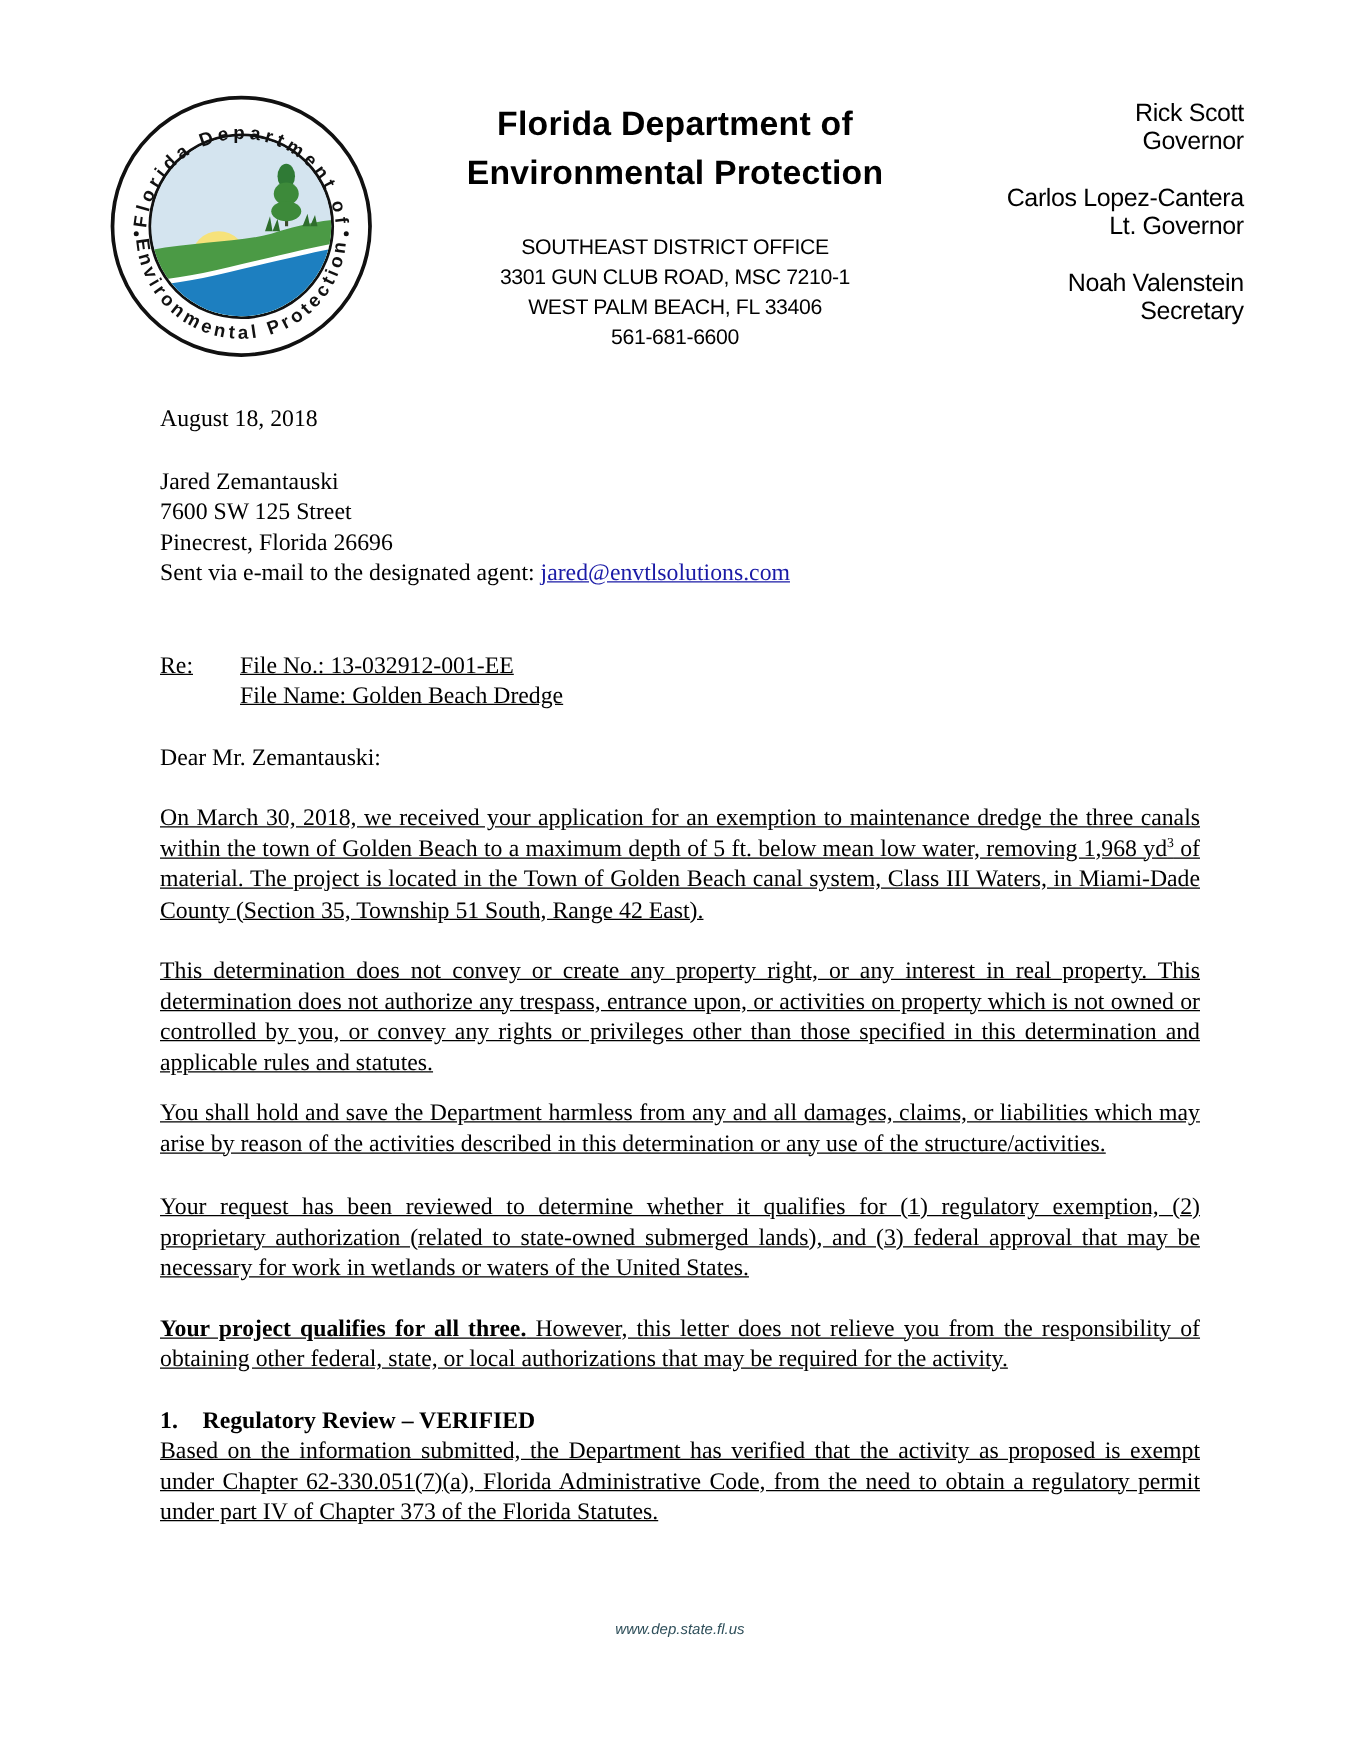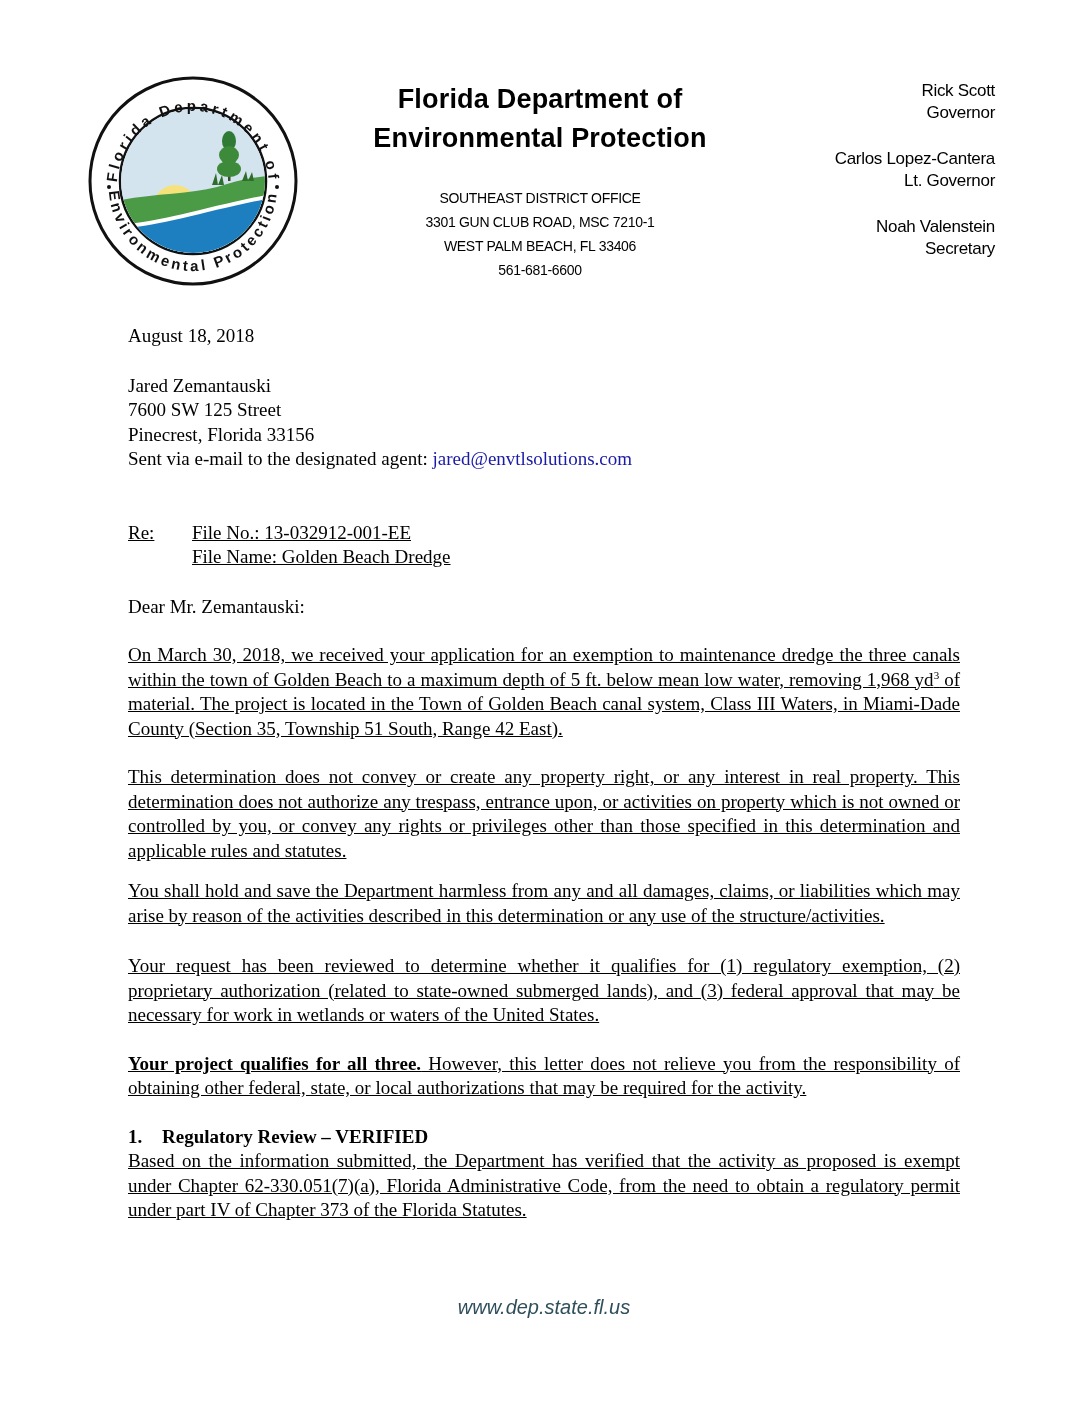--- a/index.html
+++ b/index.html
@@ -41,52 +41,53 @@
       font-family: "Liberation Sans", sans-serif;
     }
     .agency-name {
       font-weight: bold;
       font-size: 27px;
       line-height: 39px;
       letter-spacing: 0.2px;
     }
     .office {
       margin-top: 28px;
-      font-size: 14px;
+      font-size: 17px;
       line-height: 24px;
       letter-spacing: -0.3px;
     }
 
     .officials {
       position: absolute;
       right: 93px;
       top: 80px;
       text-align: right;
       font-family: "Liberation Sans", sans-serif;
-      font-size: 17px;
+      font-size: 20px;
       line-height: 22px;
       letter-spacing: -0.3px;
     }
     .official { margin-bottom: 24px; }
 
     
     .letter {
       position: absolute;
       left: 128px;
       top: 324px;
       width: 832px;
       font-family: "Liberation Serif", serif;
       font-size: 19px;
       line-height: 24.5px;
     }
     .letter p { margin: 0; }
     .date { margin-bottom: 25px !important; }
     .addr-line { white-space: nowrap; }
     .email-link {
       color: #1a1aa6;
+      text-decoration: underline;
     }
     .re-block {
       margin-top: 49px;
       display: grid;
       grid-template-columns: 64px auto;
       text-decoration: underline;
     }
     .salutation { margin-top: 25px !important; }
     .para {
       text-align: justify;
@@ -103,21 +104,21 @@
     .section-heading .num { display: inline-block; width: 34px; }
 
     .footer-url {
       position: absolute;
       left: 0;
       width: 1088px;
       top: 1296px;
       text-align: center;
       font-family: "Liberation Sans", sans-serif;
       font-style: italic;
-      font-size: 20px;
+      font-size: 12px;
       color: #2f4f5a;
     }
   </style>
 </head>
 <body>
 
 <div class="page">
 
   <div class="seal">
     <svg viewBox="0 0 212 212">
@@ -179,21 +180,21 @@
       <div>Secretary</div>
     </div>
   </div>
 
   <div class="letter">
     <p class="date">August 18, 2018</p>
 
     <div>
       <p class="addr-line">Jared Zemantauski</p>
       <p class="addr-line">7600 SW 125 Street</p>
-      <p class="addr-line">Pinecrest, Florida 33156</p>
+      <p class="addr-line">Pinecrest, Florida 26696</p>
       <p class="addr-line"><span>Sent via e-mail to the designated agent: </span><a class="email-link">jared@envtlsolutions.com</a></p>
     </div>
 
     <div class="re-block">
       <span>Re:</span>
       <span>File No.: 13-032912-001-EE</span>
       <span></span>
       <span>File Name: Golden Beach Dredge</span>
     </div>
 

